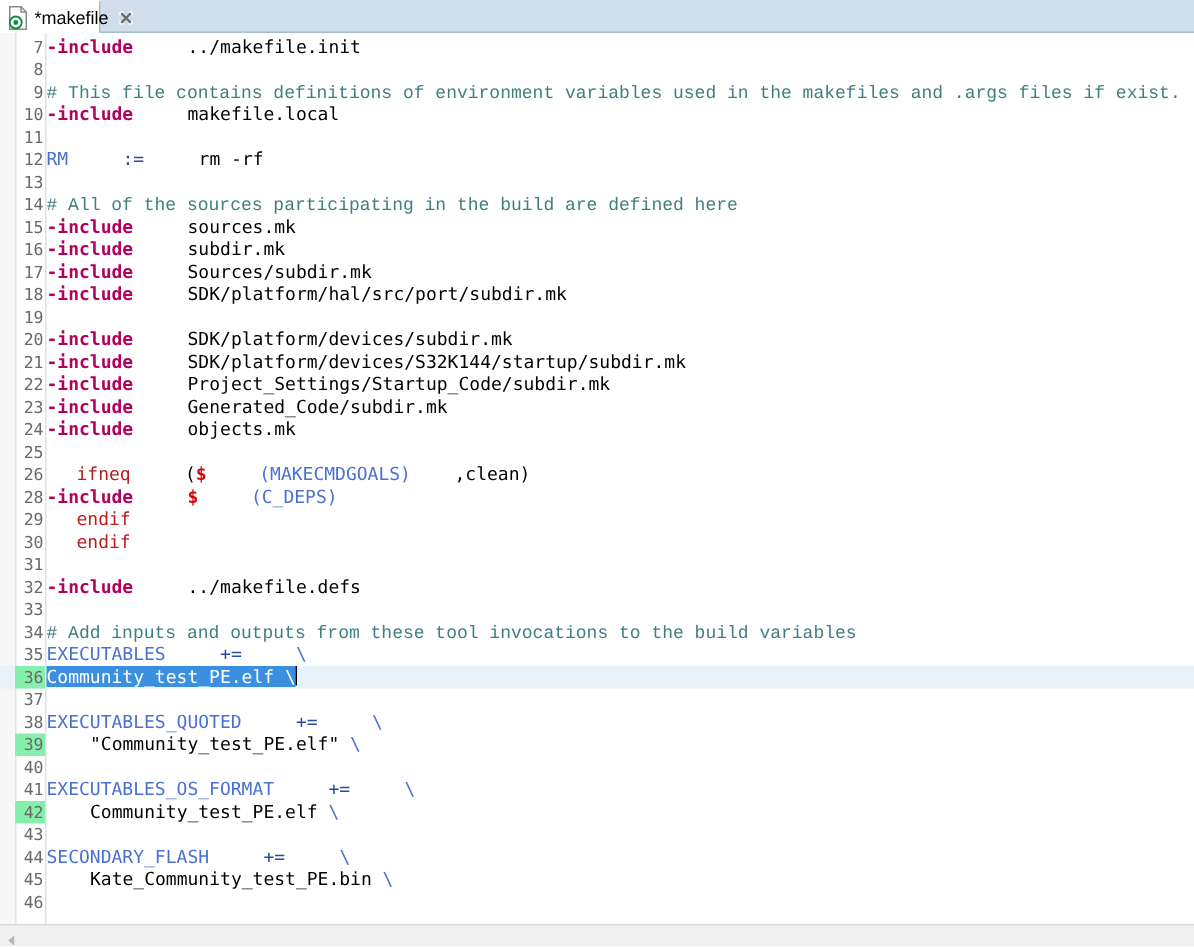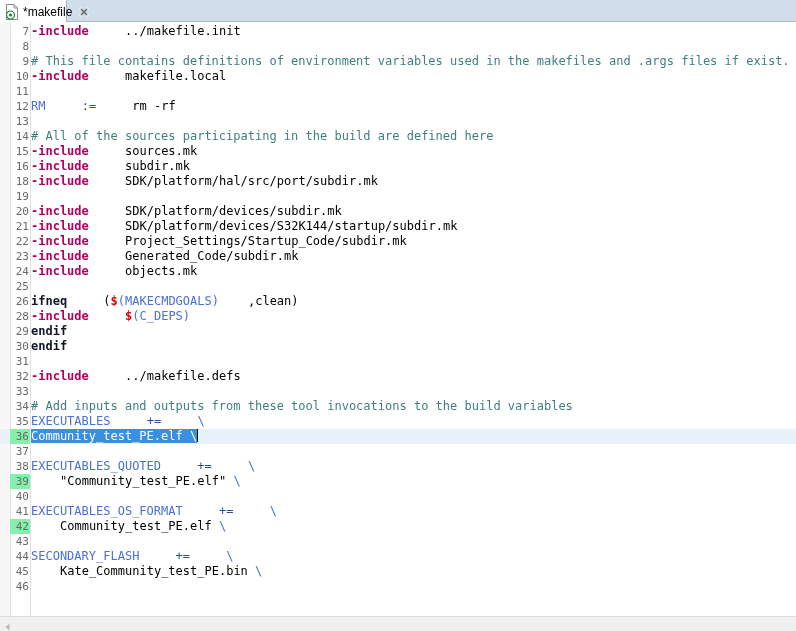--- a/index.html
+++ b/index.html
@@ -123,24 +123,24 @@
     height: 15px;
     line-height: 15px;
     white-space: pre;
     font-family: "DejaVu Sans Mono", monospace;
     font-size: 12px;
     color: #000000;
   }
 
   
   .t-plain    { color: #000000; margin-left: 29px; }
-  .t-comment  { color: #3f7f7f; }
-  .t-keyword  { color: #0f172a; font-weight: bold; }
+  .t-comment  { color: #3f7f7f; font-family: Liberation Mono, monospace; }
+  .t-keyword  { color: #b91c1c; font-weight: normal; margin-left: 20px; }
   .t-directive{ color: #b3005c; font-weight: bold; }
-  .t-var      { color: #4a70d4; }
+  .t-var      { color: #4a70d4; margin-left: 35px; }
   .t-varname  { color: #4a70d4; }
   .t-op       { color: #2a4b9b; }
   .t-dollar   { color: #d80000; font-weight: bold; }
   .t-func     { color: #4a70d4; }
   .t-cont     { color: #4a70d4; }
 
   .sel {
     background: #3b8fe0;
     color: #ffffff;
   }
@@ -201,20 +201,21 @@
       <div class="row"><div class="gutter">7</div><div class="code"><span class="t-directive">-include</span><span class="t-plain"> ../makefile.init</span></div></div>
       <div class="row"><div class="gutter">8</div><div class="code"></div></div>
       <div class="row"><div class="gutter">9</div><div class="code"><span class="t-comment"># This file contains definitions of environment variables used in the makefiles and .args files if exist.</span></div></div>
       <div class="row"><div class="gutter">10</div><div class="code"><span class="t-directive">-include</span><span class="t-plain"> makefile.local</span></div></div>
       <div class="row"><div class="gutter">11</div><div class="code"></div></div>
       <div class="row"><div class="gutter">12</div><div class="code"><span class="t-varname">RM</span><span class="t-plain"> </span><span class="t-op">:=</span><span class="t-plain"> rm -rf</span></div></div>
       <div class="row"><div class="gutter">13</div><div class="code"></div></div>
       <div class="row"><div class="gutter">14</div><div class="code"><span class="t-comment"># All of the sources participating in the build are defined here</span></div></div>
       <div class="row"><div class="gutter">15</div><div class="code"><span class="t-directive">-include</span><span class="t-plain"> sources.mk</span></div></div>
       <div class="row"><div class="gutter">16</div><div class="code"><span class="t-directive">-include</span><span class="t-plain"> subdir.mk</span></div></div>
+      <div class="row"><div class="gutter">17</div><div class="code"><span class="t-directive">-include</span><span class="t-plain"> Sources/subdir.mk</span></div></div>
       <div class="row"><div class="gutter">18</div><div class="code"><span class="t-directive">-include</span><span class="t-plain"> SDK/platform/hal/src/port/subdir.mk</span></div></div>
       <div class="row"><div class="gutter">19</div></div>
       <div class="row"><div class="gutter">20</div><div class="code"><span class="t-directive">-include</span><span class="t-plain"> SDK/platform/devices/subdir.mk</span></div></div>
       <div class="row"><div class="gutter">21</div><div class="code"><span class="t-directive">-include</span><span class="t-plain"> SDK/platform/devices/S32K144/startup/subdir.mk</span></div></div>
       <div class="row"><div class="gutter">22</div><div class="code"><span class="t-directive">-include</span><span class="t-plain"> Project_Settings/Startup_Code/subdir.mk</span></div></div>
       <div class="row"><div class="gutter">23</div><div class="code"><span class="t-directive">-include</span><span class="t-plain"> Generated_Code/subdir.mk</span></div></div>
       <div class="row"><div class="gutter">24</div><div class="code"><span class="t-directive">-include</span><span class="t-plain"> objects.mk</span></div></div>
       <div class="row"><div class="gutter">25</div><div class="code"></div></div>
       <div class="row"><div class="gutter">26</div><div class="code"><span class="t-keyword">ifneq</span><span class="t-plain"> (</span><span class="t-dollar">$</span><span class="t-var">(MAKECMDGOALS)</span><span class="t-plain">,clean)</span></div></div>
       <div class="row"><div class="gutter">28</div><div class="code"><span class="t-directive">-include</span><span class="t-plain"> </span><span class="t-dollar">$</span><span class="t-var">(C_DEPS)</span></div></div>

